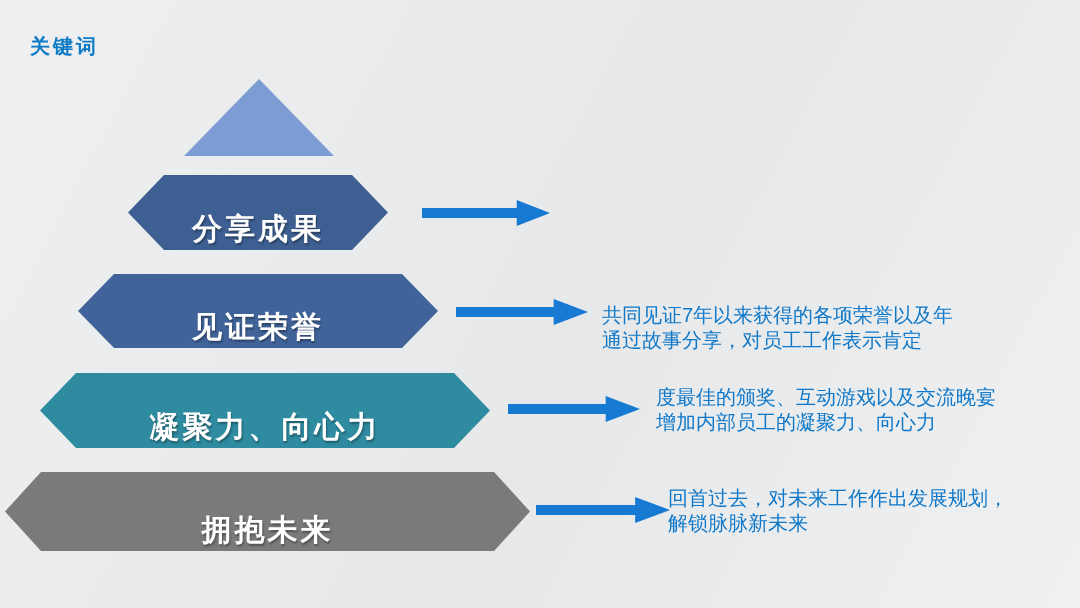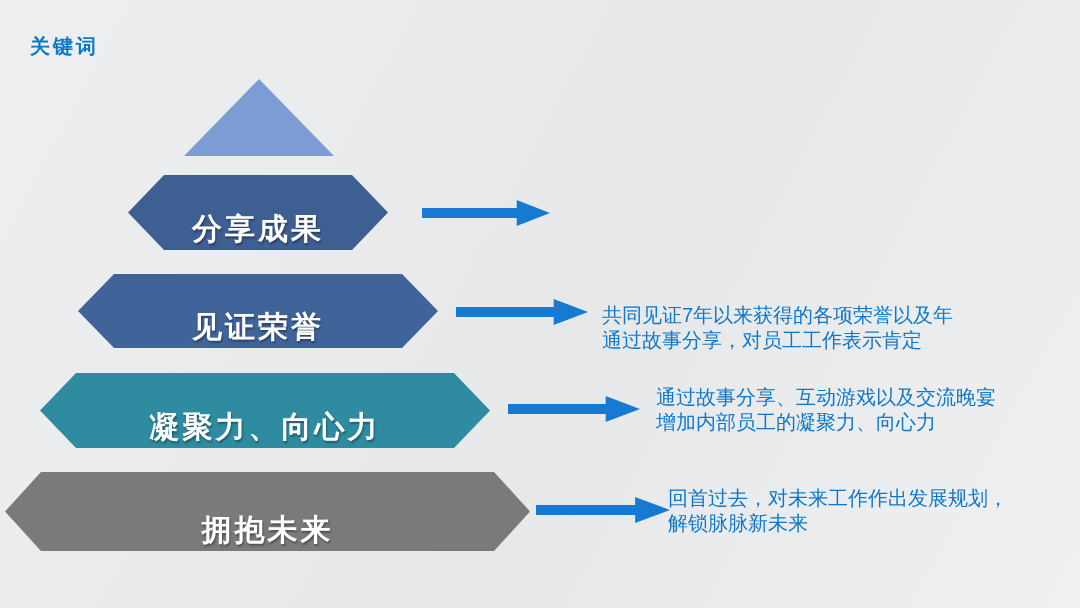--- a/index.html
+++ b/index.html
@@ -83,21 +83,21 @@
   <div class="desc desc2" style="color: rgb(15, 120, 200);">
     <div>共同见证7年以来获得的各项荣誉以及年</div>
     <div>通过故事分享，对员工工作表示肯定</div>
   </div>
 
   <div class="hex hex3" style="background-color: rgb(46, 139, 160);">
     <span class="hex-label" style="color: rgb(255, 255, 255);">凝聚力、向心力</span>
   </div>
   <div class="arrow arrow3" style="background-color: rgb(22, 121, 210);"></div>
   <div class="desc desc3" style="color: rgb(15, 120, 200);">
-    <div>通过故事分享、互动游戏以及交流晚宴</div>
+    <div>度最佳的颁奖、互动游戏以及交流晚宴</div>
     <div>增加内部员工的凝聚力、向心力</div>
   </div>
 
   <div class="hex hex4" style="background-color: rgb(122, 122, 124);">
     <span class="hex-label" style="color: rgb(255, 255, 255);">拥抱未来</span>
   </div>
   <div class="arrow arrow4" style="background-color: rgb(22, 121, 210);"></div>
   <div class="desc desc4" style="color: rgb(15, 120, 200);">
     <div>回首过去，对未来工作作出发展规划，</div>
     <div>解锁脉脉新未来</div>

